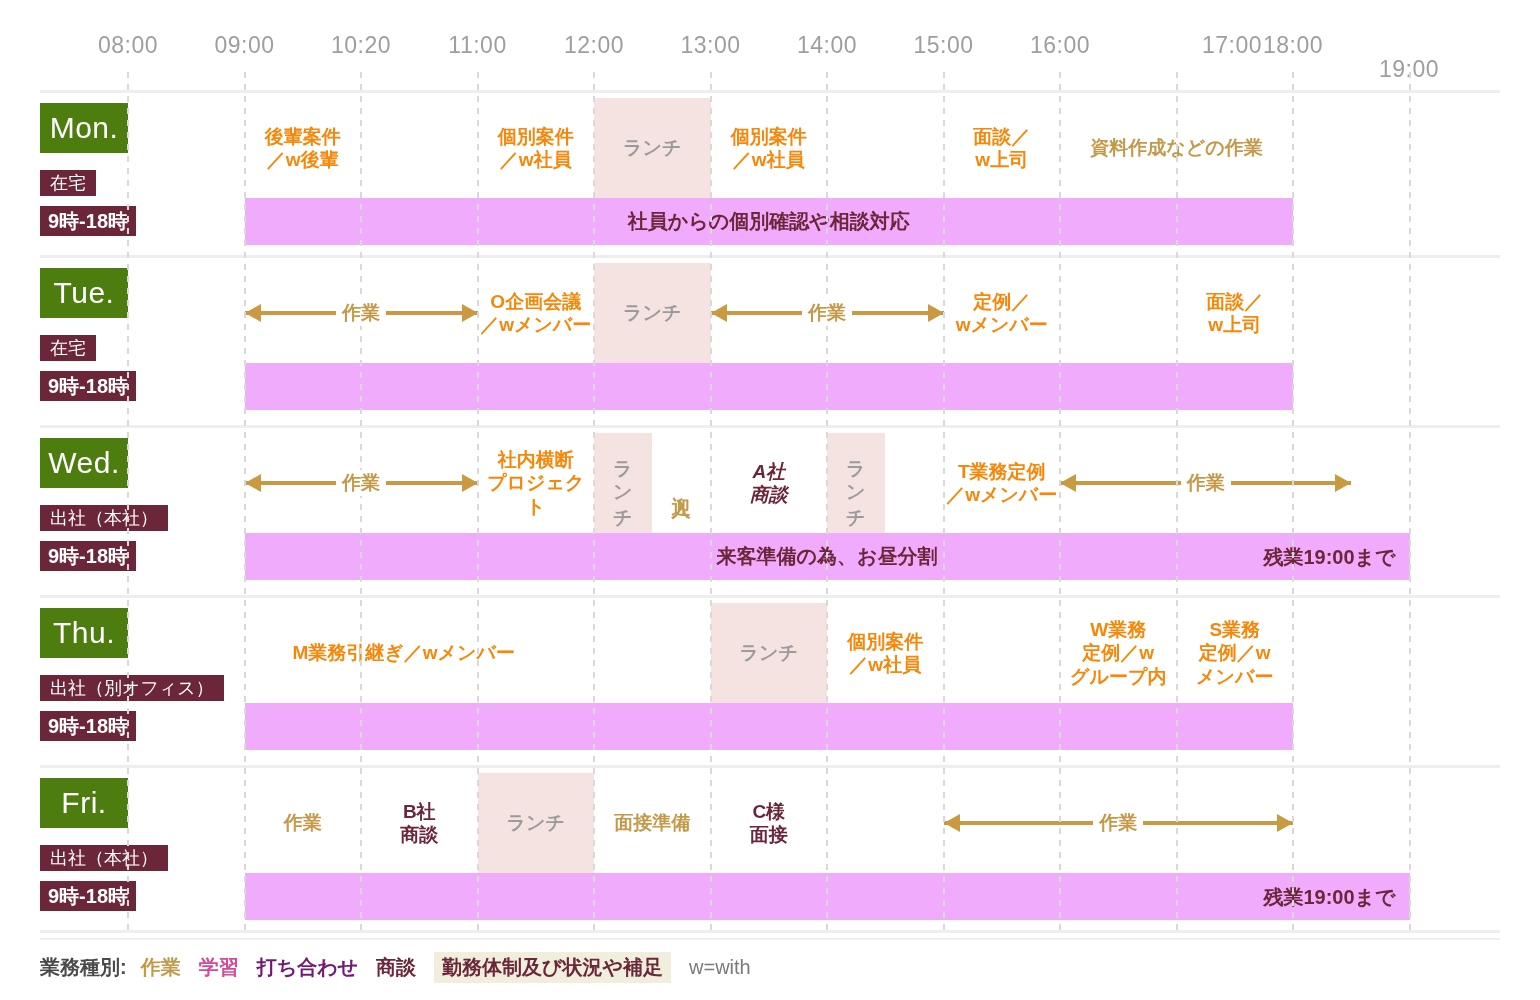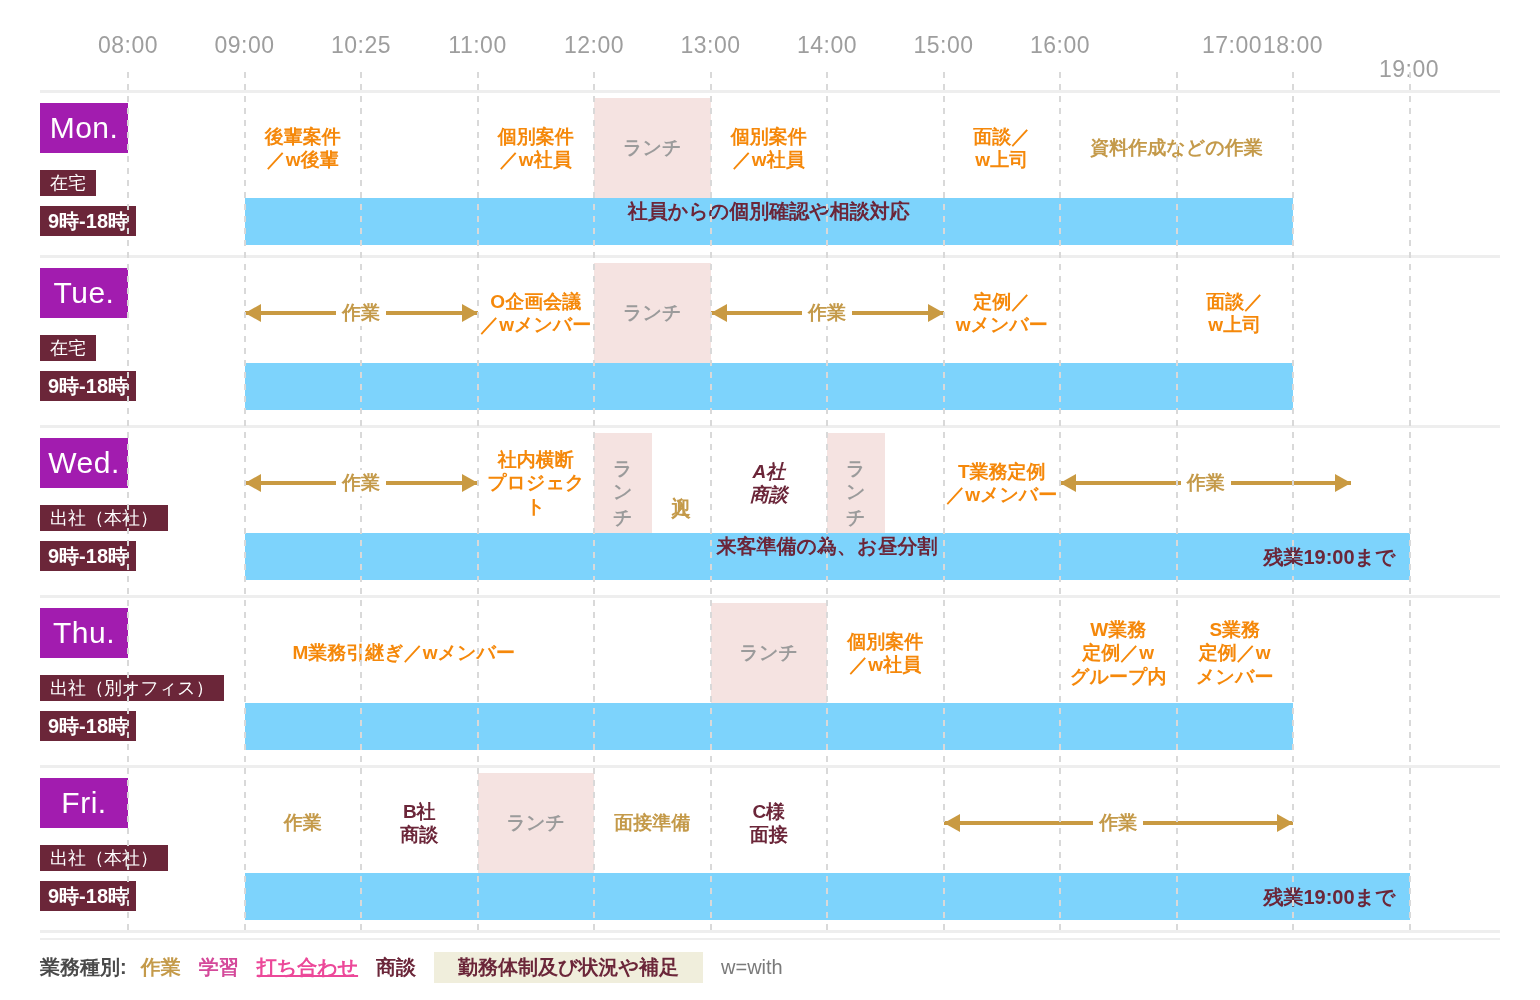--- a/index.html
+++ b/index.html
@@ -22,21 +22,21 @@
     position:absolute;top:72px;bottom:52px;width:2px;
     background:repeating-linear-gradient(to bottom,#d9d9d9 0 6px,rgba(0,0,0,0) 6px 12px);
   }
 
   
   .row{position:absolute;left:0;width:1540px;}
   .row-sep{position:absolute;left:40px;width:1460px;height:3px;background:#eeeeee;}
 
   .daybox{
     position:absolute;left:40px;width:88px;height:50px;
-    background:#a21caf;color:#fff;
+    background:#4d7c0f;color:#fff;
     font-size:30px;line-height:50px;text-align:center;
     letter-spacing:.5px;
   }
   .badge{
     position:absolute;left:40px;
     background:#6b2639;color:#fff;
     font-size:18px;line-height:26px;height:26px;
     padding:0 10px;white-space:nowrap;
     box-sizing:border-box;text-align:center;
   }
@@ -88,55 +88,55 @@
   }
   .arrow .head.l{left:0;border-right:16px solid #c99a42;}
   .arrow .head.r{right:0;border-left:16px solid #c99a42;}
   .arrow .lbl{
     position:relative;z-index:2;background:#fff;
     padding:0 6px;color:#c49a4a;font-size:19px;font-weight:bold;
   }
 
   
   .note{
-    position:absolute;background:#7dd3fc;
-    display:flex;align-items:flex-start;justify-content:center;
+    position:absolute;background:#f0abfc;
+    display:flex;align-items:center;justify-content:center;
     color:#6b2639;font-size:20px;font-weight:bold;
     box-sizing:border-box;
   }
   .note-right{
     position:absolute;right:14px;top:50%;transform:translateY(-50%);
     color:#6b2639;font-size:20px;font-weight:bold;white-space:nowrap;
   }
 
   
   .legend{
     position:absolute;left:40px;top:952px;
     display:flex;align-items:center;gap:0;
     font-size:20px;font-weight:bold;white-space:nowrap;
   }
   .legend .lead{color:#4a4a4a;margin-right:14px;font-weight:bold;}
   .legend .it{margin-right:18px;}
   .lg-work{color:#c49a4a;}
   .lg-study{color:#d4499a;}
-  .lg-meet{color:#ec4899;text-decoration:underline;}
+  .lg-meet{color:#701a75;}
   .lg-shodan{color:#6b2639;}
-  .lg-note{color:#6b2639;background:#f0eedc;padding:2px 24px;}
+  .lg-note{color:#6b2639;background:#f0eedc;padding:2px 8px;}
   .lg-with{color:#7a7a7a;font-weight:normal;margin-left:18px;}
   .legend-sep{position:absolute;left:40px;top:938px;width:1460px;height:2px;background:#eeeeee;}
 </style>
 </head>
 <body>
 
 <div class="wrap">
 
   <div class="axis" id="axis">
       <div class="tick-label" style="left: 128px;">08:00</div>
       <div class="tick-label" style="left: 244.5px;">09:00</div>
-      <div class="tick-label" style="left: 361px;">10:25</div>
+      <div class="tick-label" style="left: 361px;">10:20</div>
       <div class="tick-label" style="left: 477.5px;">11:00</div>
       <div class="tick-label" style="left: 594px;">12:00</div>
       <div class="tick-label" style="left: 710.5px;">13:00</div>
       <div class="tick-label" style="left: 827px;">14:00</div>
       <div class="tick-label" style="left: 943.5px;">15:00</div>
       <div class="tick-label" style="left: 1060px;">16:00</div>
       <div class="tick-label" style="left: 1232px;">17:00</div>
       <div class="tick-label" style="left: 1293px;">18:00</div>
       <div class="tick-label" style="left: 1409px; margin-top: 24px;">19:00</div>
     </div>

